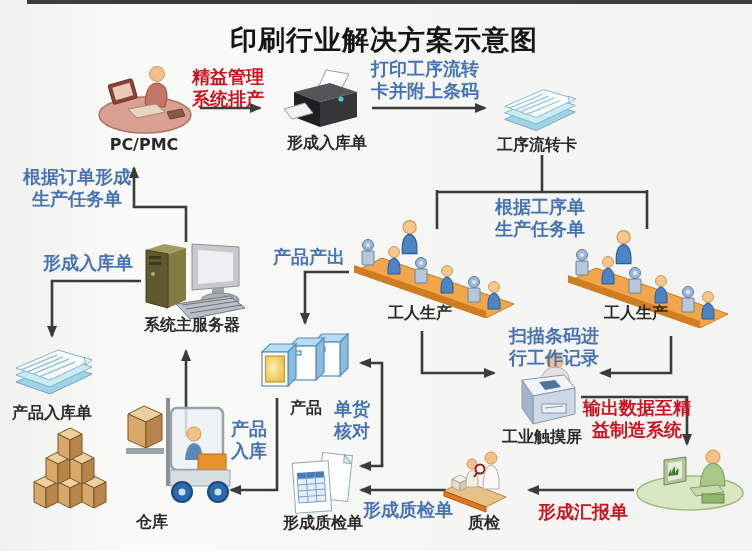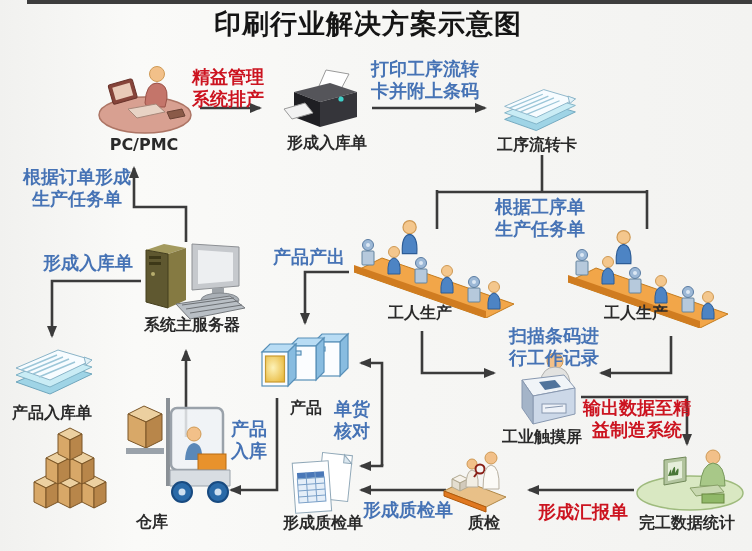--- a/index.html
+++ b/index.html
@@ -3,21 +3,21 @@
 <meta charset="utf-8">
 <style>
   html,body { margin:0; padding:0; background:#e9e9e9; }
   .canvas {
     position:relative; width:752px; height:551px; overflow:hidden;
     background:linear-gradient(90deg,#f1f1ef 0%,#fafaf8 18%,#f6f6f4 55%,#f3f3f1 100%);
     font-family:"DejaVu Sans","Liberation Sans",sans-serif;
   }
   .top-strip { position:absolute; left:27px; top:0; width:725px; height:4px; background:#3d3d3d; }
   .title {
-    position:absolute; left:368px; top:6px; transform:translateX(-50%); margin:0;
+    position:absolute; left:368px; top:6px; transform:translateX(-50%); margin:16px;
     font-size:27px; font-weight:bold; color:#151515; letter-spacing:1px; white-space:nowrap;
   }
   .connectors { position:absolute; left:0; top:0; }
   .icon { position:absolute; }
   .node-label {
     position:absolute; transform:translateX(-50%);
     font-size:16px; font-weight:bold; color:#2a2a2a; white-space:nowrap;
   }
   .flow-label {
     position:absolute; transform:translateX(-50%);
@@ -333,21 +333,20 @@
   <span class="node-label" style="left:537px;top:135px">工序流转卡</span>
   <span class="node-label" style="left:192px;top:315px">系统主服务器</span>
   <span class="node-label" style="left:52px;top:403px">产品入库单</span>
   <span class="node-label" style="left:152px;top:512px">仓库</span>
   <span class="node-label" style="left:420px;top:303px">工人生产</span>
   <span class="node-label" style="left:636px;top:303px">工人生产</span>
   <span class="node-label" style="left:306px;top:398px">产品</span>
   <span class="node-label" style="left:542px;top:427px">工业触摸屏</span>
   <span class="node-label" style="left:323px;top:513px">形成质检单</span>
   <span class="node-label" style="left:484px;top:513px">质检</span>
-  <span class="node-label" style="left:687px;top:513px">完工数据统计</span>
 
   <span class="flow-label red" style="left:228px;top:66px">精益管理
 系统排产</span>
   <span class="flow-label blue" style="left:425px;top:58px">打印工序流转
 卡并附上条码</span>
   <span class="flow-label blue" style="left:77px;top:166px">根据订单形成
 生产任务单</span>
   <span class="flow-label blue" style="left:88px;top:252px">形成入库单</span>
   <span class="flow-label blue" style="left:540px;top:196px">根据工序单
 生产任务单</span>

